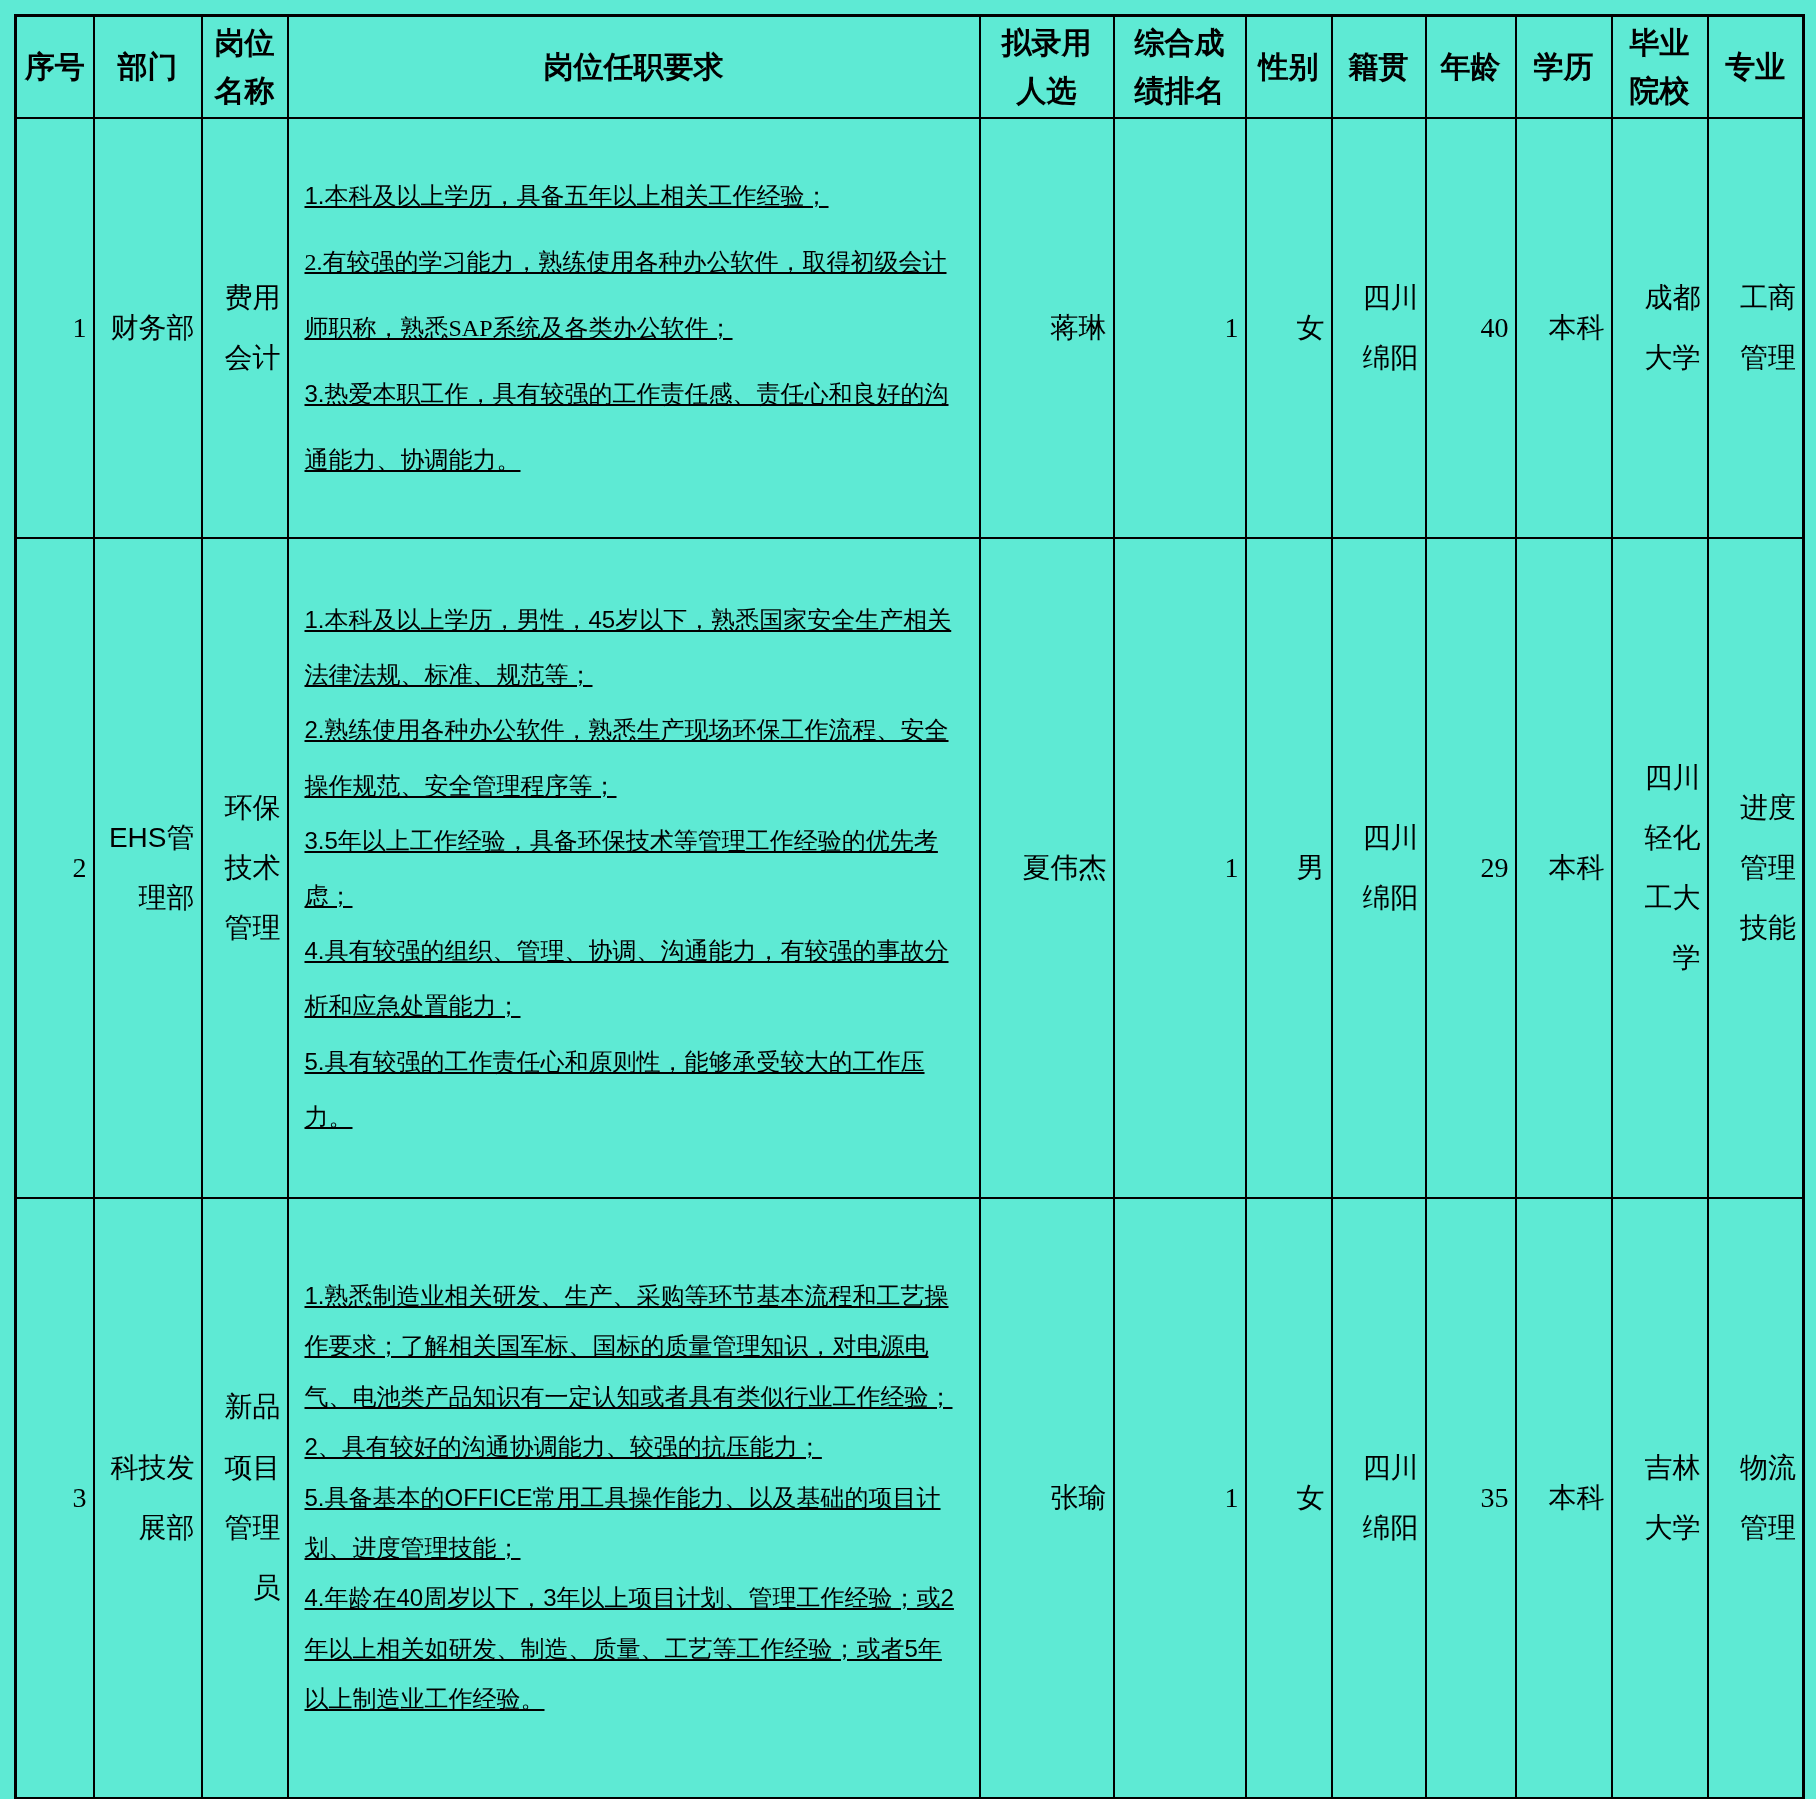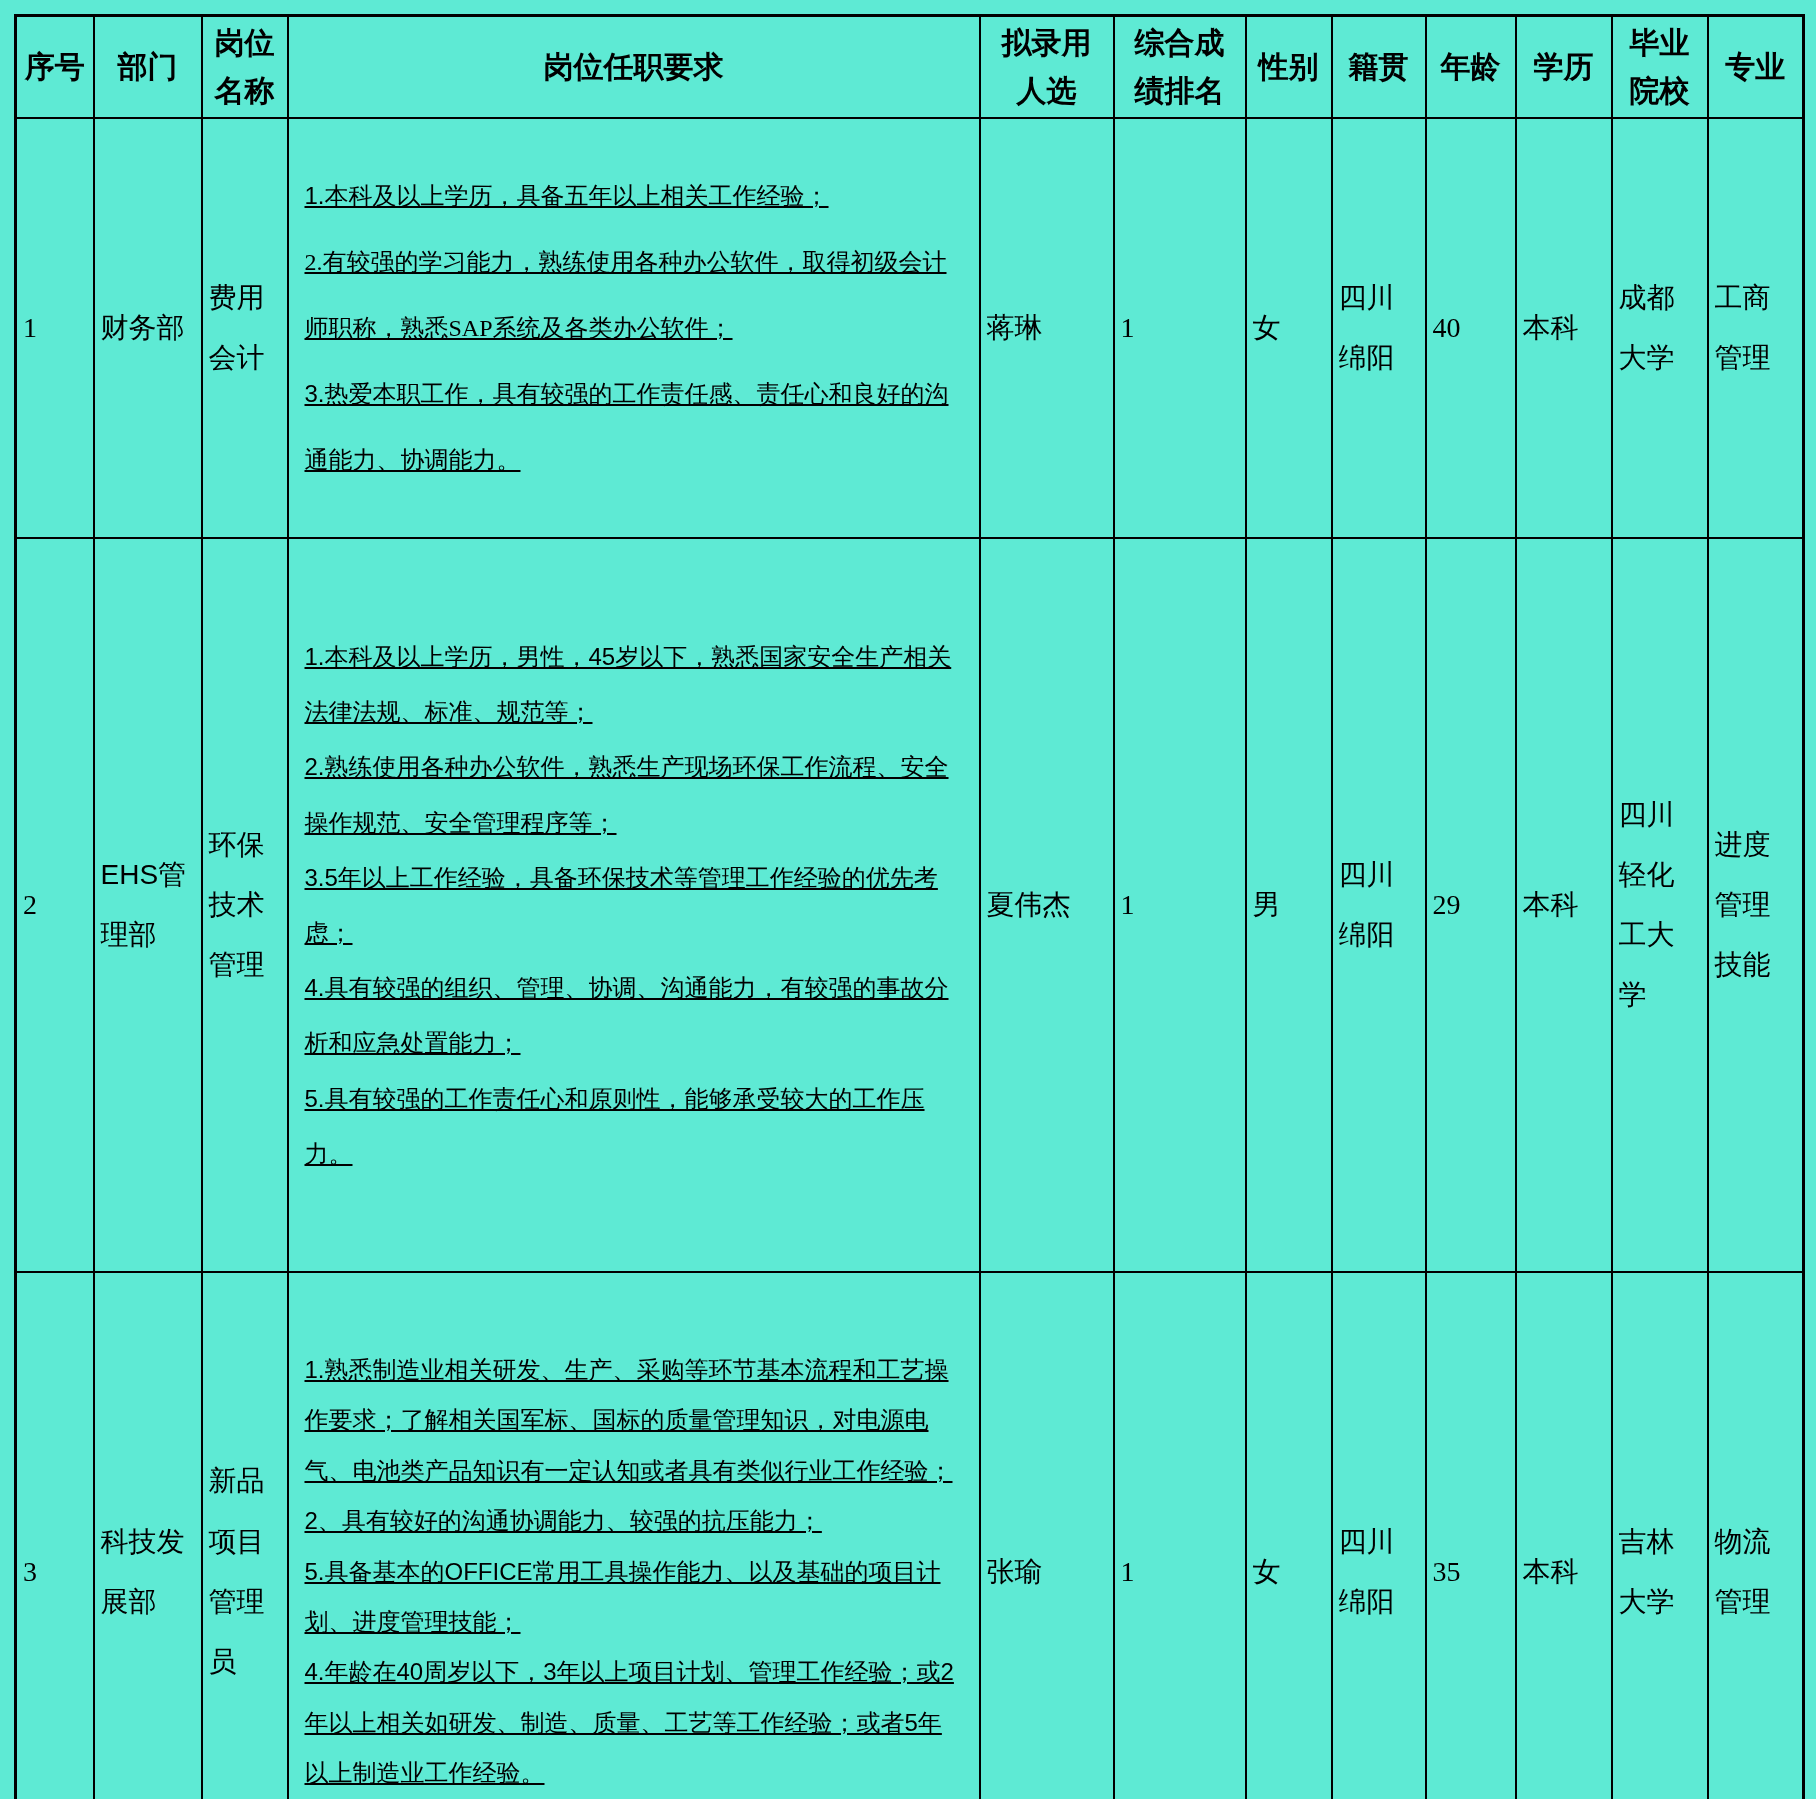--- a/index.html
+++ b/index.html
@@ -33,21 +33,21 @@
     font-weight:bold;
     text-align:center;
     white-space:pre-line;
     line-height:1.6;
     height:100px;
     padding:2px 4px;
   }
   
   td.c{
     font-size:28px;
-    text-align:left;
+    text-align:right;
     line-height:2.15;
     padding:8px 6px;
   }
   
   .num{
     font-family:"Liberation Serif", serif;
   }
   
   td.req{
     font-size:24px;
@@ -56,21 +56,21 @@
   }
   td.req div{margin:0;text-decoration:underline;}
   tr.r1 td.req{line-height:2.75;}
   tr.r2 td.req{line-height:2.3;}
   tr.r3 td.req{line-height:2.1;}
   
   tr.r1 td.req div:nth-child(2){
     font-family:"Liberation Serif", serif;
   }
   tr.r1 td{height:420px;}
-  tr.r2 td{height:734px;}
+  tr.r2 td{height:660px;}
   tr.r3 td{height:600px;}
 </style>
 </head>
 <body>
 
 <div class="page">
   <table class="doc">
     <colgroup>
       <col style="width:78px">
         <col style="width:108px">

